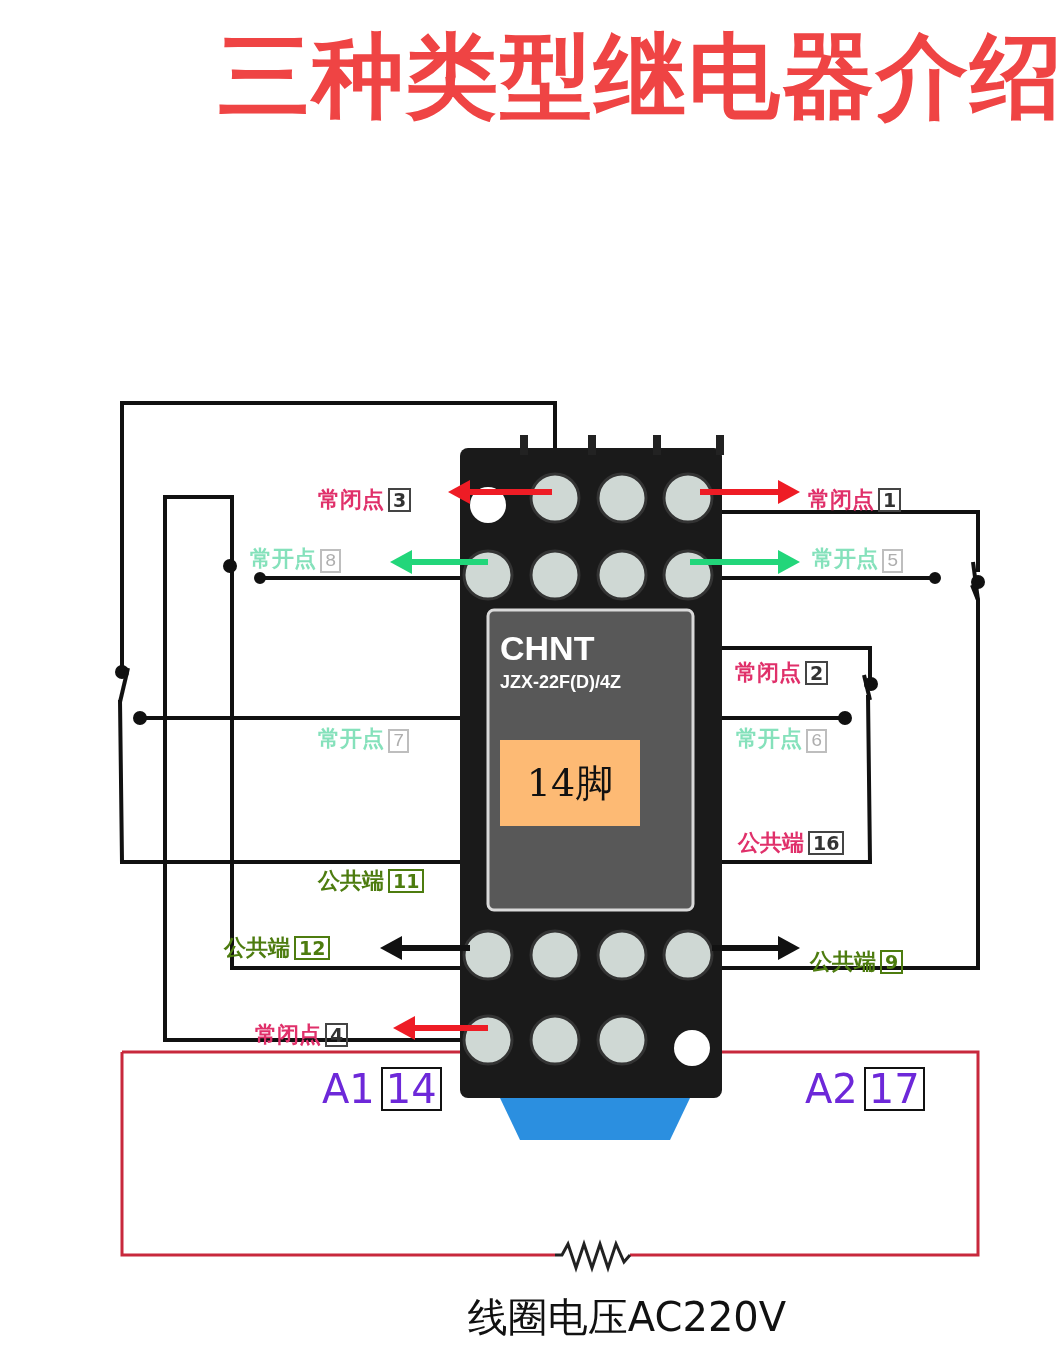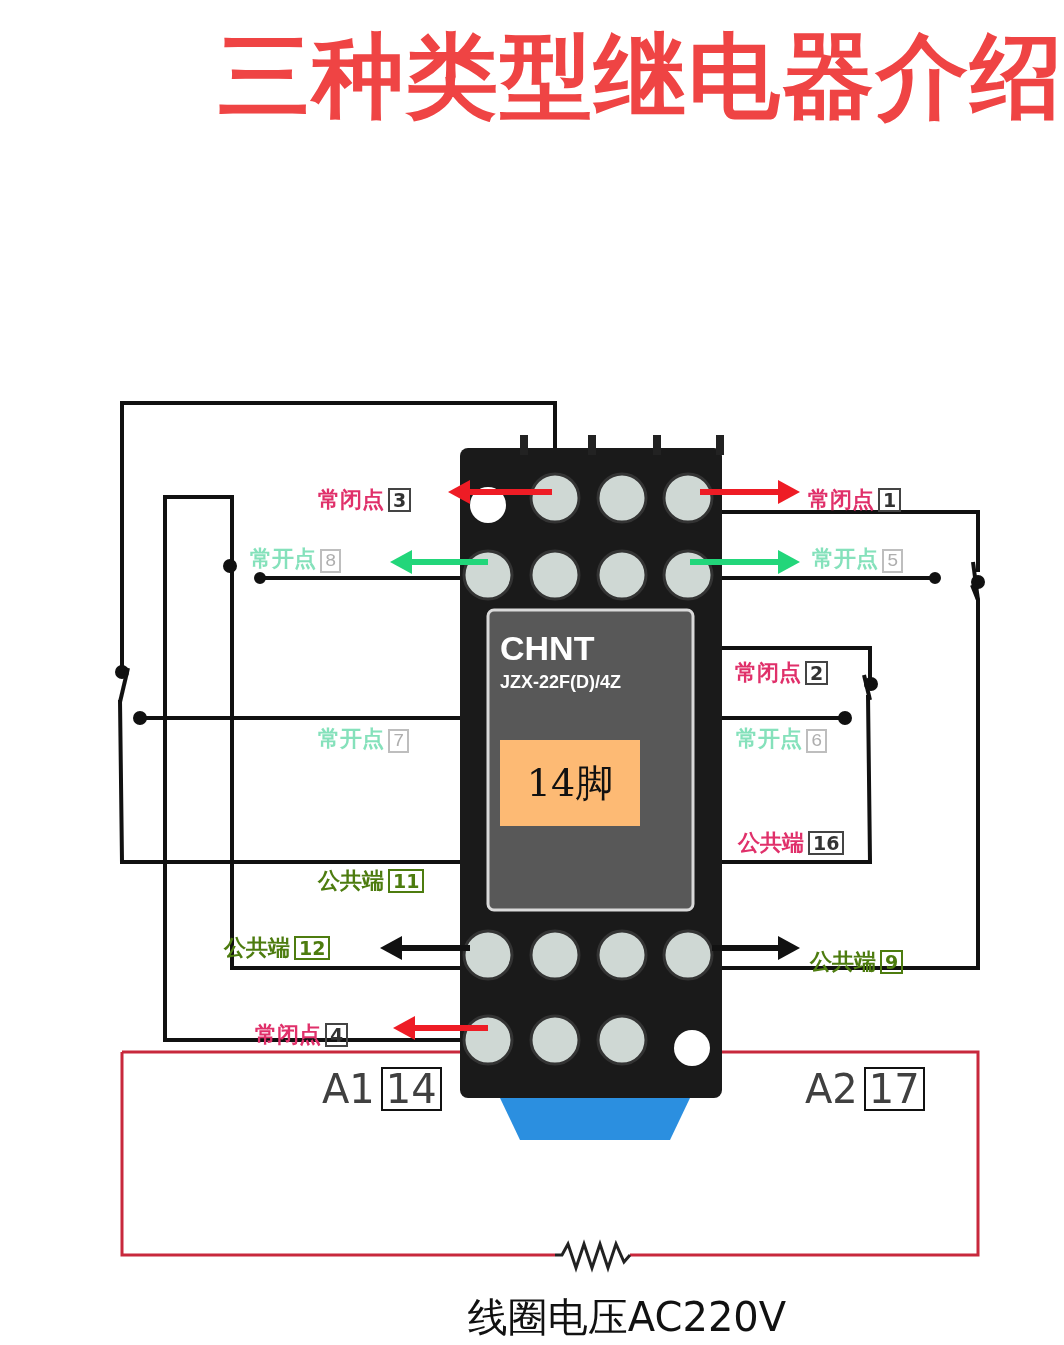--- a/index.html
+++ b/index.html
@@ -9,21 +9,21 @@
              font-size: 92px; font-weight: bold; color: #ef4444; letter-spacing: 2px; line-height: 110px; }
     svg.diagram { position: absolute; left: 0; top: 0; }
     .lbl { position: absolute; font-size: 22px; font-weight: bold; white-space: nowrap; line-height: 26px; }
     .lbl .num { display: inline-block; border: 2px solid currentColor; padding: 0 3px; margin-left: 4px;
                 font-size: 19px; line-height: 20px; }
     .nc { color: #e0306a; margin-top: 8px; }
     .nc .num { color: #333; border-color: #444; }
     .no { color: #7fe0b8; opacity: 0.95; font-family: Liberation Mono, monospace; }
     .no .num { color: #aaa; border-color: #bbb; font-weight: normal; }
     .com { color: #4d7c0f; }
-    .coil-lbl { position: absolute; font-size: 40px; color: #404040; white-space: nowrap; }
+    .coil-lbl { position: absolute; font-size: 40px; color: #6d28d9; white-space: nowrap; }
     .coil-lbl .num { display: inline-block; border: 2.5px solid #111; padding: 0 3px; margin-left: 6px; line-height: 40px; }
     .pin-lbl { position: absolute; left: 500px; top: 740px; width: 140px; height: 86px; background: #fdba74;
                display: flex; align-items: center; justify-content: center; font-family: "DejaVu Serif", serif;
                font-size: 38px; color: #111; }
     .caption { position: absolute; left: 0; top: 1290px; width: 1254px; text-align: center; font-size: 40px; color: #111; }
   </style>
 </head>
 <body>
 
 <div class="title">三种类型继电器介绍</div>

